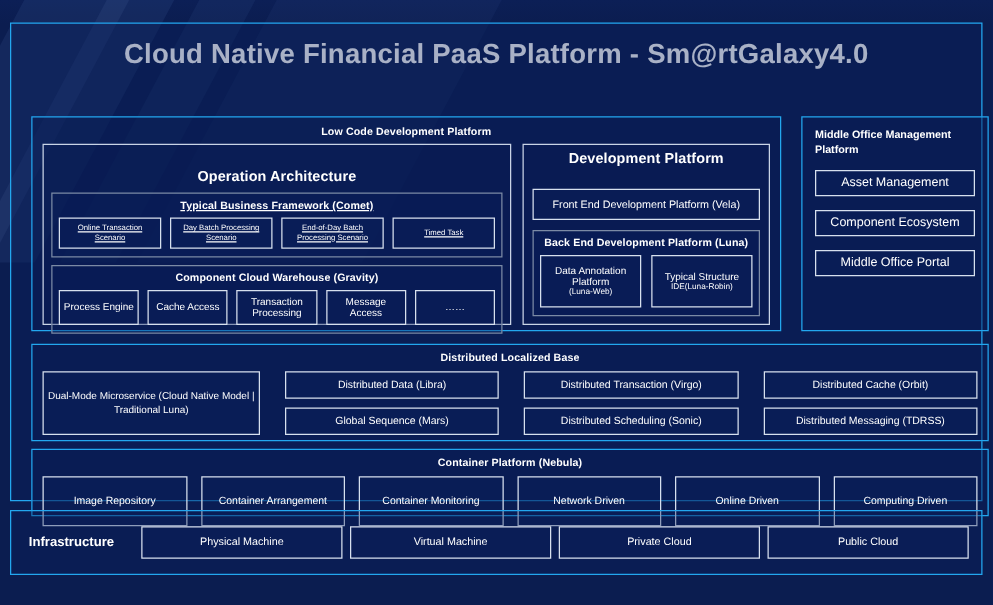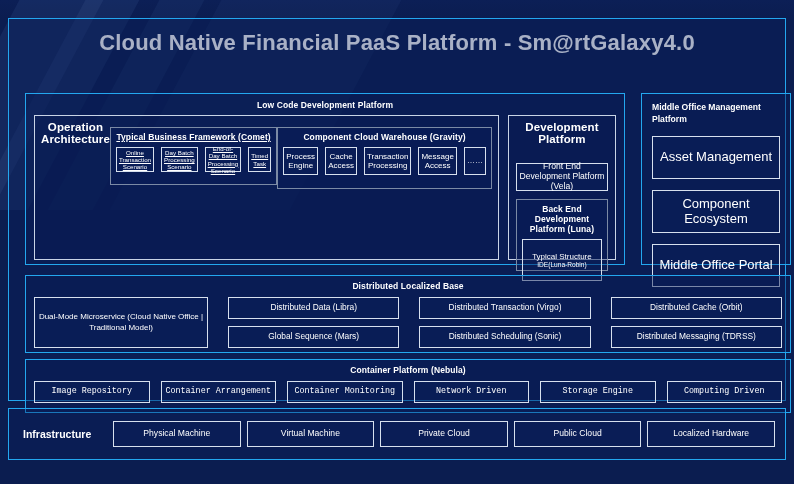--- a/index.html
+++ b/index.html
@@ -145,23 +145,23 @@
   #lowcode-body {
     display: flex;
     gap: 9px;
     margin-top: 5px;
     height: 145px;
   }
 
   
   #ops {
     flex: 0 0 375px;
-    padding: 5px 6px 6px 6px;
-    display: flex;
-    flex-direction: row;
+    padding: 20px 6px 6px 6px;
+    display: flex;
+    flex-direction: column;
   }
   #ops-tbf {
     margin-top: 6px;
     padding: 4px 5px 6px 5px;
     height: 58px;
     box-sizing: border-box;
     text-decoration: underline;
   }
   #ops-tbf-boxes, #ops-ccw-boxes {
     display: flex;
@@ -236,22 +236,22 @@
     line-height: 1.35;
     color: #ffffff;
   }
   #middle-boxes {
     margin-top: 11px;
     display: flex;
     flex-direction: column;
     gap: 11px;
   }
   #middle-boxes .box {
-    height: 43px;
-    font-size: 13px;
+    height: 21px;
+    font-size: 10px;
   }
 
   
   #dtb {
     position: absolute;
     left: 16px; top: 256px;
     width: 766px; height: 78px;
     padding: 5px 8px 7px 8px;
     box-sizing: border-box;
   }
@@ -287,23 +287,22 @@
     padding: 5px 8px 7px 8px;
     box-sizing: border-box;
   }
   #cp-boxes {
     display: flex;
     gap: 11px;
     margin-top: 6px;
   }
   #cp-boxes .box {
     flex: 1 1 0;
-    height: 22px;
+    height: 40px;
     font-size: 8.4px;
-    font-family: Liberation Mono, monospace;
   }
 </style>
 </head>
 <body>
 
 <div id="canvas">
 
   <div class="deco">
     <div class="stripe s1"></div>
     <div class="stripe s4"></div>
@@ -347,20 +346,24 @@
 
         <div class="subpanel" id="dev">
           <div class="panel-title med">Development Platform</div>
 
           <div class="box" id="dev-fe">Front End Development Platform (Vela)</div>
 
           <div class="innerpanel" id="dev-be">
             <div class="panel-title">Back End Development Platform (Luna)</div>
             <div id="dev-be-boxes">
               <div class="box">
+                <span>Data Annotation Platform</span>
+                <span class="sub">(Luna-Web)</span>
+              </div>
+              <div class="box">
                 <span>Typical Structure</span>
                 <span class="sub">IDE(Luna-Robin)</span>
               </div>
             </div>
           </div>
         </div>
 
       </div>
     </div>
 
@@ -369,21 +372,21 @@
       <div id="middle-boxes">
         <div class="box">Asset Management</div>
         <div class="box">Component Ecosystem</div>
         <div class="box">Middle Office Portal</div>
       </div>
     </div>
 
     <div class="panel" id="dtb">
       <div class="panel-title">Distributed Localized Base</div>
       <div id="dtb-body">
-        <div class="box" id="dtb-dual">Dual-Mode Microservice (Cloud Native Office | Traditional Model)</div>
+        <div class="box" id="dtb-dual">Dual-Mode Microservice (Cloud Native Model | Traditional Luna)</div>
 
         <div class="dtb-col">
           <div class="box">Distributed Data (Libra)</div>
           <div class="box">Global Sequence (Mars)</div>
         </div>
 
         <div class="dtb-col">
           <div class="box">Distributed Transaction (Virgo)</div>
           <div class="box">Distributed Scheduling (Sonic)</div>
         </div>
@@ -395,31 +398,30 @@
       </div>
     </div>
 
     <div class="panel" id="container-platform">
       <div class="panel-title">Container Platform (Nebula)</div>
       <div id="cp-boxes">
         <div class="box">Image Repository</div>
         <div class="box">Container Arrangement</div>
         <div class="box">Container Monitoring</div>
         <div class="box">Network Driven</div>
-        <div class="box">Storage Engine</div>
+        <div class="box">Online Driven</div>
         <div class="box">Computing Driven</div>
       </div>
     </div>
 
   </div>
 
   <div class="frame" id="infra-frame">
     <div id="infra-label">Infrastructure</div>
     <div id="infra-boxes">
       <div class="box">Physical Machine</div>
       <div class="box">Virtual Machine</div>
       <div class="box">Private Cloud</div>
       <div class="box">Public Cloud</div>
-      <div class="box">Localized Hardware</div>
     </div>
   </div>
 
 </div>
 
 </body></html>

